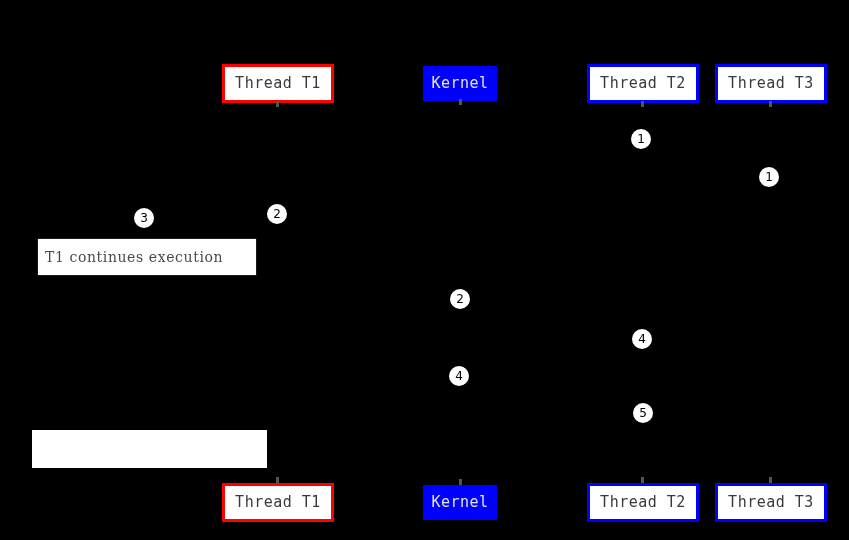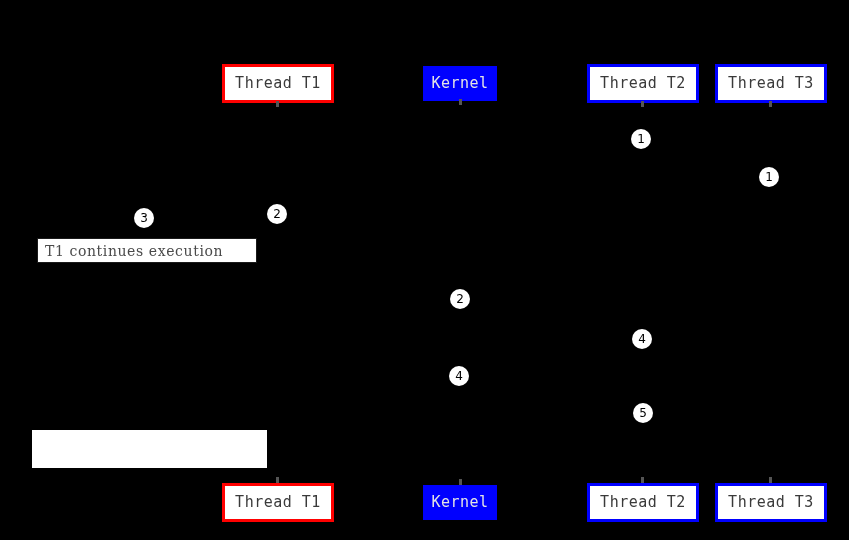--- a/index.html
+++ b/index.html
@@ -124,17 +124,17 @@
       <div class="step-marker" style="left: 759px; top: 167px;">1</div>
       <div class="step-marker" style="left: 134px; top: 208px;">3</div>
       <div class="step-marker" style="left: 267px; top: 204px;">2</div>
       <div class="step-marker" style="left: 450px; top: 289px;">2</div>
       <div class="step-marker" style="left: 632px; top: 329px;">4</div>
       <div class="step-marker" style="left: 449px; top: 366px;">4</div>
       <div class="step-marker" style="left: 633px; top: 403px;">5</div>
     </div>
 
   <div id="note-boxes">
-      <div class="note-box" style="left: 37px; top: 238px; width: 220px; height: 25px;">T1 continues execution</div>
+      <div class="note-box" style="left: 37px; top: 238px; width: 220px; height: 38px;">T1 continues execution</div>
       <div class="note-box blank" style="left: 32px; top: 430px; width: 235px; height: 38px;"></div>
     </div>
 
 </div>
 
 </body></html>

